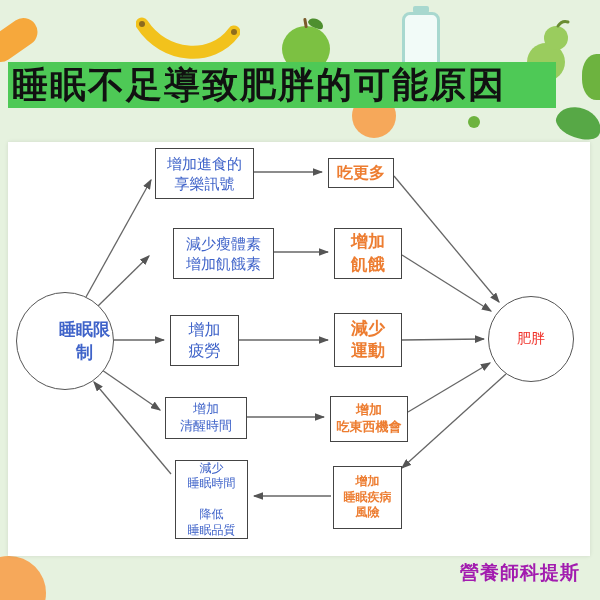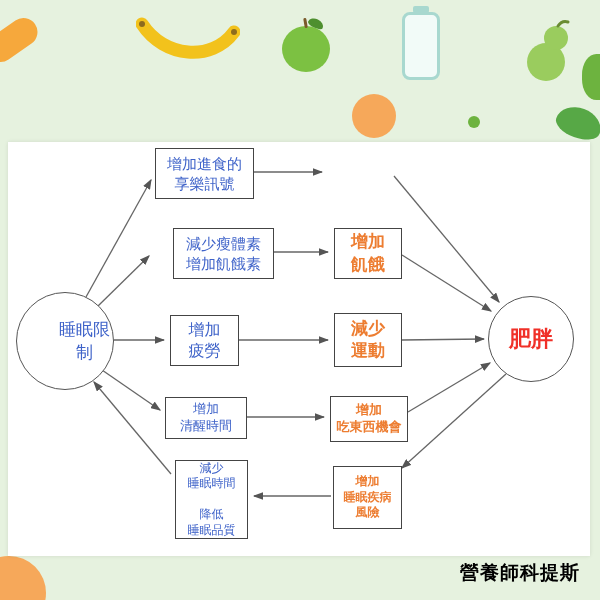--- a/index.html
+++ b/index.html
@@ -26,42 +26,42 @@
   .title-bar span{font-size:36px;font-weight:700;color:#111;letter-spacing:2px;padding-left:4px;white-space:nowrap;}
 
   
   .panel{position:absolute;left:8px;top:142px;width:582px;height:414px;background:#ffffff;z-index:2;
     box-shadow:0 0 4px rgba(0,0,0,0.10);}
   .arrows{position:absolute;left:0;top:0;width:582px;height:414px;}
 
   .node{position:absolute;display:flex;align-items:center;justify-content:center;text-align:center;
     border:1.5px solid #555;border-radius:50%;background:#fff;}
   .node-left{left:8px;top:150px;width:96px;height:96px;}
-  .node-left span{color:var(--left-node-text,#3f63c9);font-size:17px;font-weight:400;margin-left:39px;}
+  .node-left span{color:var(--left-node-text,#3f63c9);font-size:17px;font-weight:700;margin-left:39px;}
   .node-right{left:480px;top:154px;width:84px;height:84px;}
-  .node-right span{color:var(--right-node-text,#f03028);font-size:22px;font-weight:700;}
+  .node-right span{color:var(--right-node-text,#f03028);font-size:14px;font-weight:400;}
 
   .box{position:absolute;display:flex;align-items:center;justify-content:center;text-align:center;
     border:1px solid #444;background:#fff;line-height:1.3;}
   .prelines{white-space:pre-line;}
   .cause span{color:var(--cause-text,#3f63c9);font-weight:500;}
   .effect span{color:var(--effect-text,#ed7d31);font-weight:700;}
 
   .r1c{left:147px;top:6px;width:97px;height:49px;font-size:15px;justify-content:center;}
   .r1e{left:320px;top:16px;width:64px;height:28px;font-size:16px;}
   .r2c{left:145px;top:86px;width:99px;height:49px;font-size:15px;margin-left:20px;}
   .r2e{left:326px;top:86px;width:66px;height:49px;font-size:17px;}
   .r3c{left:162px;top:173px;width:67px;height:49px;font-size:16px;}
   .r3e{left:326px;top:171px;width:66px;height:52px;font-size:17px;}
   .r4c{left:157px;top:255px;width:80px;height:40px;font-size:13px;}
   .r4e{left:322px;top:254px;width:76px;height:44px;font-size:13px;}
   .r5c{left:167px;top:318px;width:71px;height:77px;font-size:12px;}
   .r5e{left:325px;top:324px;width:67px;height:61px;font-size:12px;}
 
-  .credit{position:absolute;right:20px;top:560px;z-index:3;color:#000000;font-size:19px;font-weight:700;letter-spacing:1px;}
+  .credit{position:absolute;right:20px;top:560px;z-index:3;color:#a21caf;font-size:19px;font-weight:700;letter-spacing:1px;}
 </style>
 </head>
 <body>
 
 <div class="stage">
 
   <div class="deco carrot"></div>
 
   <svg class="deco" style="left:136px;top:10px;" width="104" height="54">
     <path d="M6,14 C28,48 76,52 98,22" stroke="#f2c21c" stroke-width="13" fill="none" stroke-linecap="round"></path>
@@ -83,20 +83,23 @@
     <circle cx="38" cy="20" r="12" fill="#9acc5e"></circle>
     <path d="M40,8 Q44,2 50,4" stroke="#6a8c33" stroke-width="3" fill="none" stroke-linecap="round"></path>
   </svg>
 
   <div class="deco orange-blob"></div>
   <div class="deco green-dot"></div>
   <div class="deco leaf-blob"></div>
   <div class="deco leaf-edge"></div>
   <div class="deco bottom-orange"></div>
 
+  <div class="title-bar">
+    <span>睡眠不足導致肥胖的可能原因</span>
+  </div>
 
   <div class="panel">
 
     <svg class="arrows" viewBox="0 0 582 414">
       <defs>
         <marker id="ah" markerWidth="8" markerHeight="6" refX="7" refY="3" orient="auto">
           <path d="M0,0 L8,3 L0,6 z" fill="#555"></path>
         </marker>
       </defs>
       <g stroke="#666" stroke-width="1.3" fill="none">
@@ -125,20 +128,23 @@
     <div class="node node-left">
       <span class="prelines">睡眠限制</span>
     </div>
     <div class="node node-right">
       <span>肥胖</span>
     </div>
 
     <div class="box cause r1c">
       <span class="prelines">增加進食的
 享樂訊號</span>
+    </div>
+    <div class="box effect r1e">
+      <span class="prelines">吃更多</span>
     </div>
 
     <div class="box cause r2c">
       <span class="prelines">減少瘦體素
 增加飢餓素</span>
     </div>
     <div class="box effect r2e">
       <span class="prelines">增加
 飢餓</span>
     </div>

